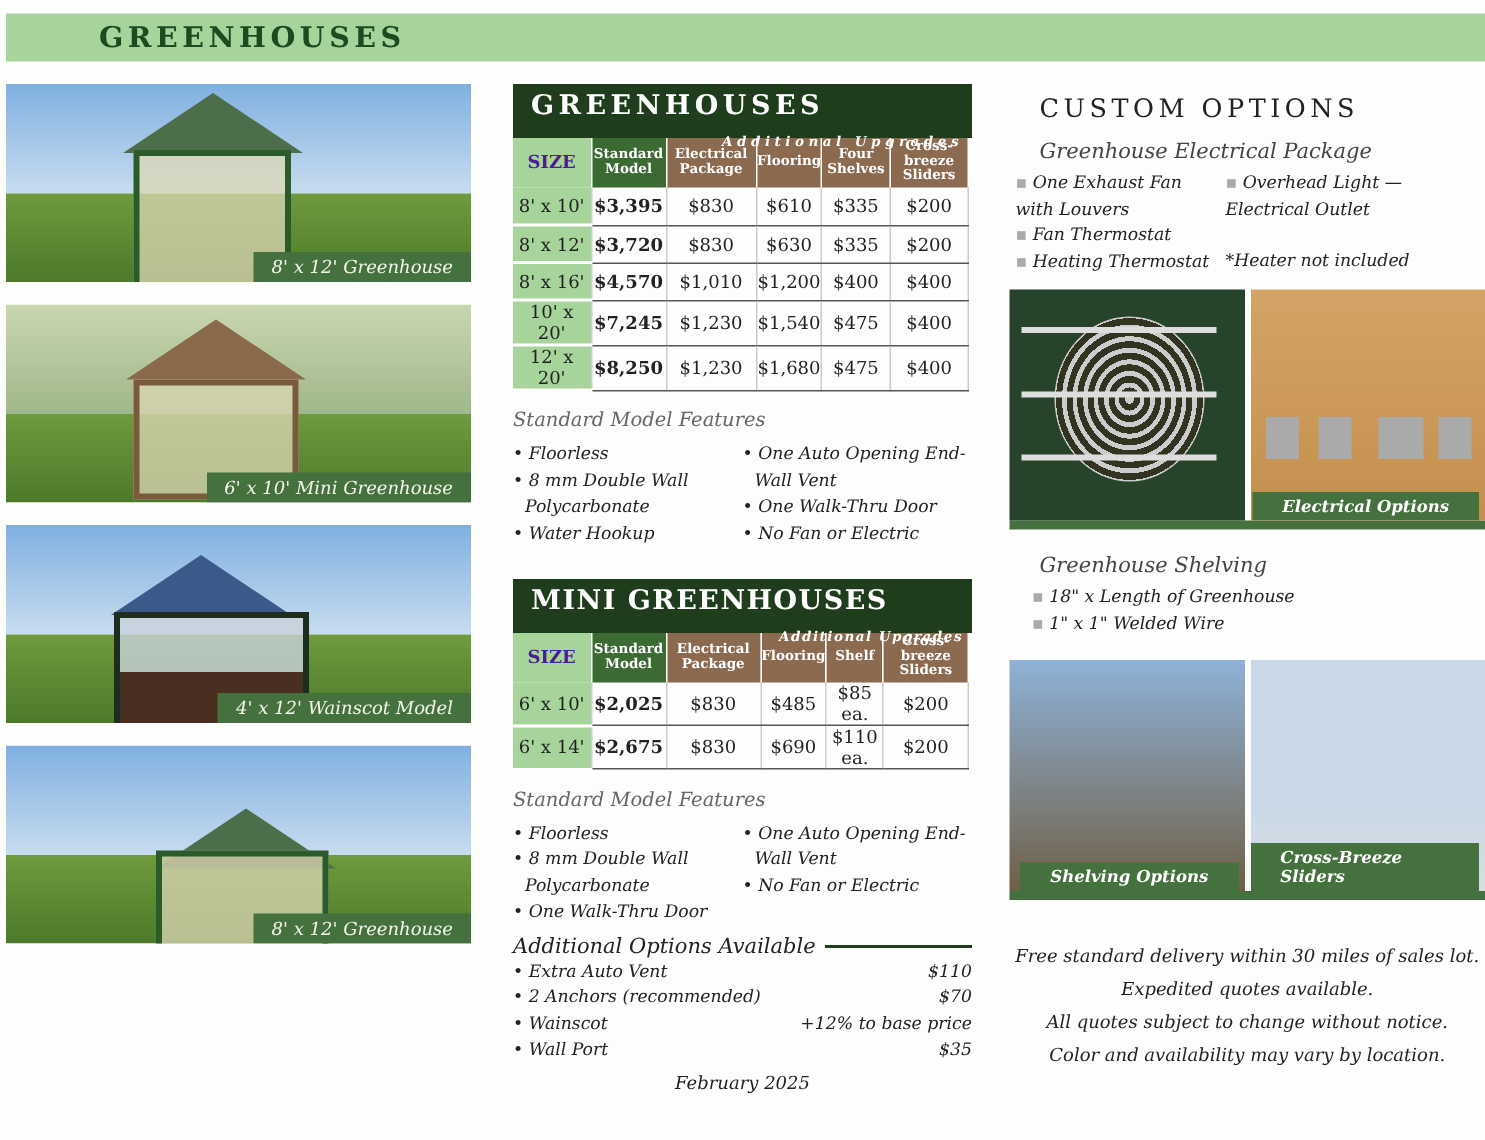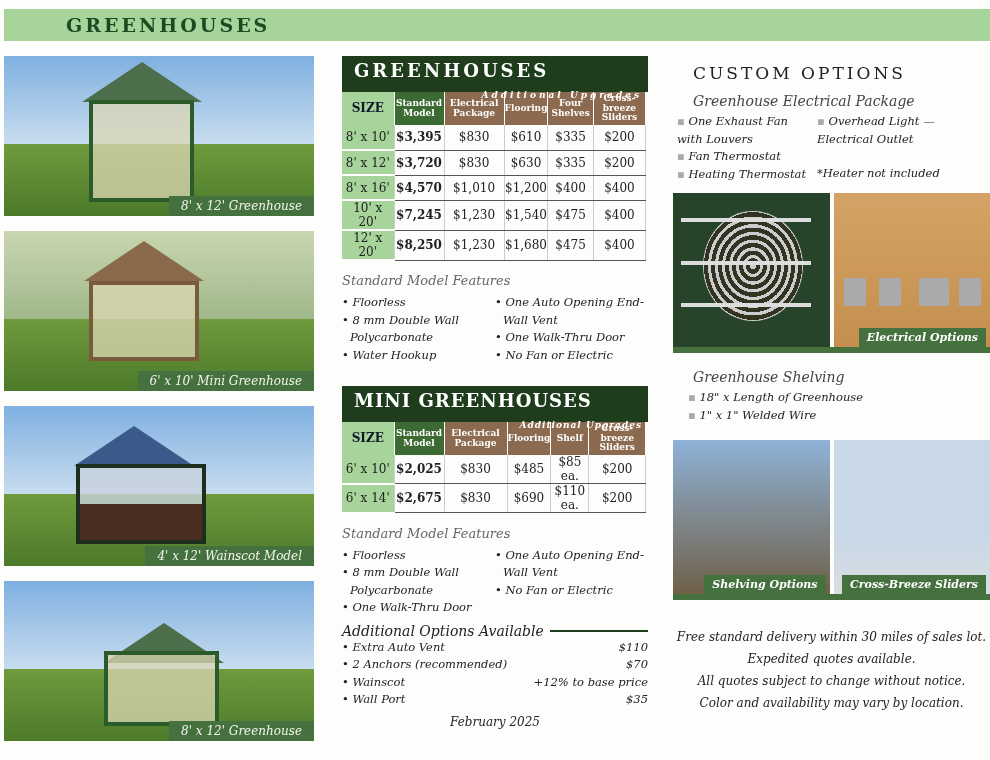--- a/index.html
+++ b/index.html
@@ -1,32 +1,32 @@
 <!DOCTYPE html>
 <html><head>
 <meta charset="utf-8">
 <style>
   * { box-sizing: border-box; margin: 0; padding: 0; }
   body { width: 990px; height: 760px; background: #fdfdfb; font-family: "DejaVu Serif", serif; color: #222; position: relative; overflow: hidden; }
   .topbar { position: absolute; top: 9px; left: 4px; width: 986px; height: 32px; background: #a6d49a; }
   .topbar-title { position: absolute; left: 62px; top: 5px; font-size: 19px; font-weight: bold; letter-spacing: 3px; color: #1e4a22; }
   .col1 { position: absolute; left: 4px; top: 56px; width: 310px; }
-  .photo { position: relative; width: 310px; height: 160px; margin-bottom: 15px; overflow: hidden; }
+  .photo { position: relative; width: 310px; height: 132px; margin-bottom: 15px; overflow: hidden; }
   .photo .sky { position: absolute; left: 0; top: 0; width: 100%; height: 55%; background: linear-gradient(#7fb0e0, #c8dcef); }
   .photo .grass { position: absolute; left: 0; bottom: 0; width: 100%; height: 45%; background: linear-gradient(#6f9a3d, #4d7a2a); }
   .photo .house { position: absolute; border: 4px solid #2b5a2b; background: rgba(220,215,180,0.75); }
   .photo .roof { position: absolute; width: 0; height: 0; border-left: 60px solid transparent; border-right: 60px solid transparent; border-bottom: 40px solid #4c6e4a; }
   .photo .caption { position: absolute; right: 0; bottom: 0; background: #44713e; color: #f5f5ec; font-style: italic; font-size: 12px; padding: 3px 12px; }
   .col2 { position: absolute; left: 342px; top: 56px; width: 306px; }
   .tbl-title { background: #1f3d1c; color: #fff; font-weight: bold; font-size: 18px; letter-spacing: 3px; padding: 4px 12px; height: 36px; position: relative; }
   .mini-title { letter-spacing: 1px; }
   .addl { position: absolute; right: 6px; bottom: -8px; font-size: 9px; font-style: italic; color: #fff; }
   table { border-collapse: collapse; width: 304px; font-size: 12px; }
   th { font-size: 9px; color: #fff; font-weight: bold; height: 33px; line-height: 1.1; border-right: 1px solid #fff; }
-  th.size { background: #a6d49a; color: #0f172a; font-size: 12px; width: 52px; }
+  th.size { background: #a6d49a; color: #4c1d95; font-size: 12px; width: 52px; }
   th.std { background: #3c6a33; width: 50px; }
   th.up { background: #8b6a4f; }
   td { height: 25px; text-align: center; border-bottom: 1px solid #555; border-right: 1px solid #ccc; margin-left: 40px; }
   td.size { background: #a6d49a; border-bottom: 2px solid #fff; }
   td.std { font-weight: bold; }
   .feat-h { font-style: italic; color: #666; font-size: 13px; margin: 12px 0 6px 0; }
   .feat { display: flex; font-size: 11.5px; font-style: italic; line-height: 17.5px; }
   .feat ul { list-style: none; width: 160px; }
   .feat li { padding-left: 8px; text-indent: -8px; }
   .opts-h { font-style: italic; font-size: 14px; margin-top: 6px; display: flex; align-items: center; }
@@ -34,21 +34,21 @@
   .opt-row { display: flex; justify-content: space-between; font-size: 11.5px; font-style: italic; line-height: 17.5px; }
   .date { text-align: center; font-style: italic; font-size: 12px; margin-top: 6px; }
   .col3 { position: absolute; left: 673px; top: 56px; width: 317px; }
   .custom-h { font-size: 17px; letter-spacing: 3px; margin: 7px 17px 0 20px; }
   .sub-h { font-style: italic; font-size: 14px; color: #444; margin: 10px 0 4px 20px; }
   .elec { display: flex; margin-left: 4px; font-size: 11.5px; font-style: italic; line-height: 17.5px; }
   .elec ul { list-style: none; width: 140px; }
   .bul { color: #aaa; }
   .pics { display: flex; gap: 4px; height: 160px; margin-top: 10px; border-bottom: 6px solid #44713e; position: relative; }
   .pic { flex: 1; position: relative; overflow: hidden; }
-  .pic .cap { position: absolute; right: 4px; bottom: 0; background: #44713e; color: #fff; font-style: italic; font-size: 11px; padding: 3px 8px; font-weight: bold; }
+  .pic .cap { position: absolute; right: 4px; bottom: 0; background: #44713e; color: #fff; font-style: italic; font-size: 11px; padding: 3px 20px; font-weight: bold; }
   .fan { background: #27442a; }
   .fan .blade { position: absolute; left: 30px; top: 18px; width: 100px; height: 110px; border-radius: 50%; background: repeating-radial-gradient(#ccc 0 3px, #332 3px 7px); }
   .fan .louver { position: absolute; left: 8px; width: 130px; height: 4px; background: #ddd; }
   .panel { background: linear-gradient(#d4a365, #c48f4e); }
   .panel .box { position: absolute; width: 22px; height: 28px; background: #aaa; top: 85px; }
   .shelf { background: linear-gradient(#8fb2d8, #6f6047); }
   .slider { background: linear-gradient(#c8d8e8 60%, #d9dde0); }
   .footer { text-align: center; font-style: italic; font-size: 12px; line-height: 22px; margin-top: 26px; }
 </style>
 </head>

